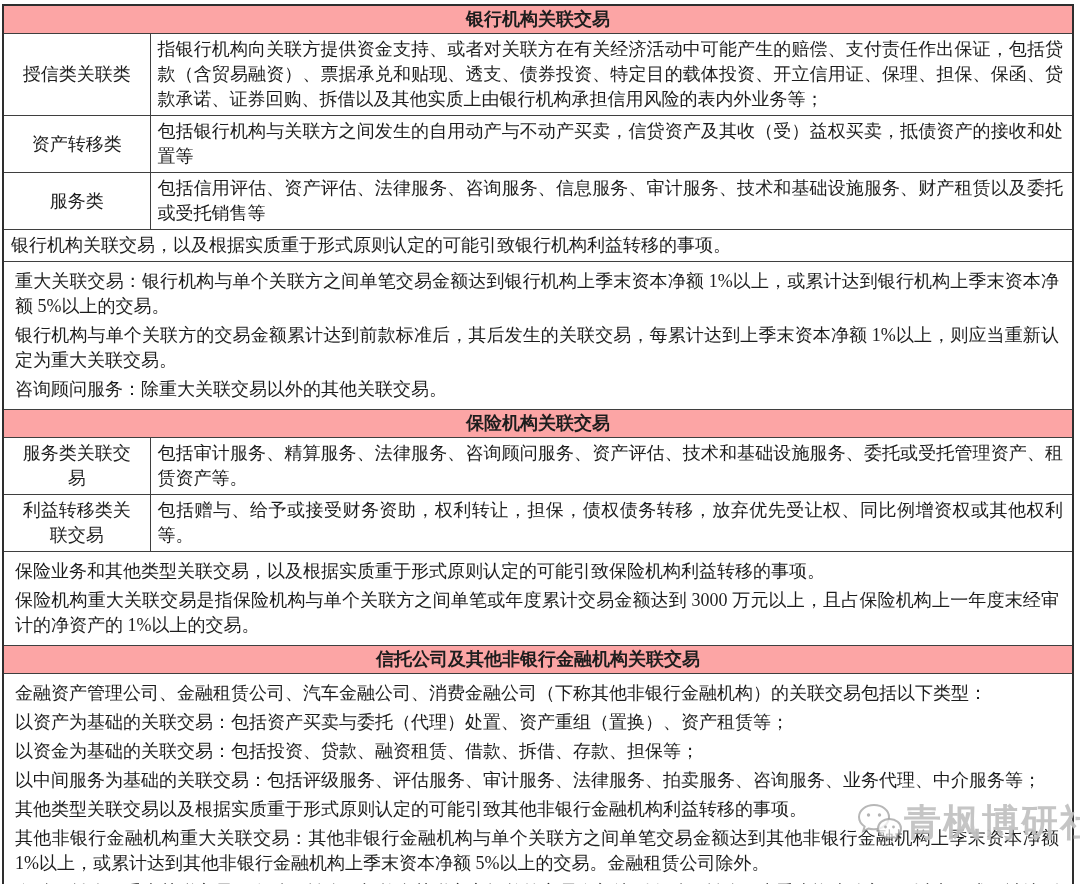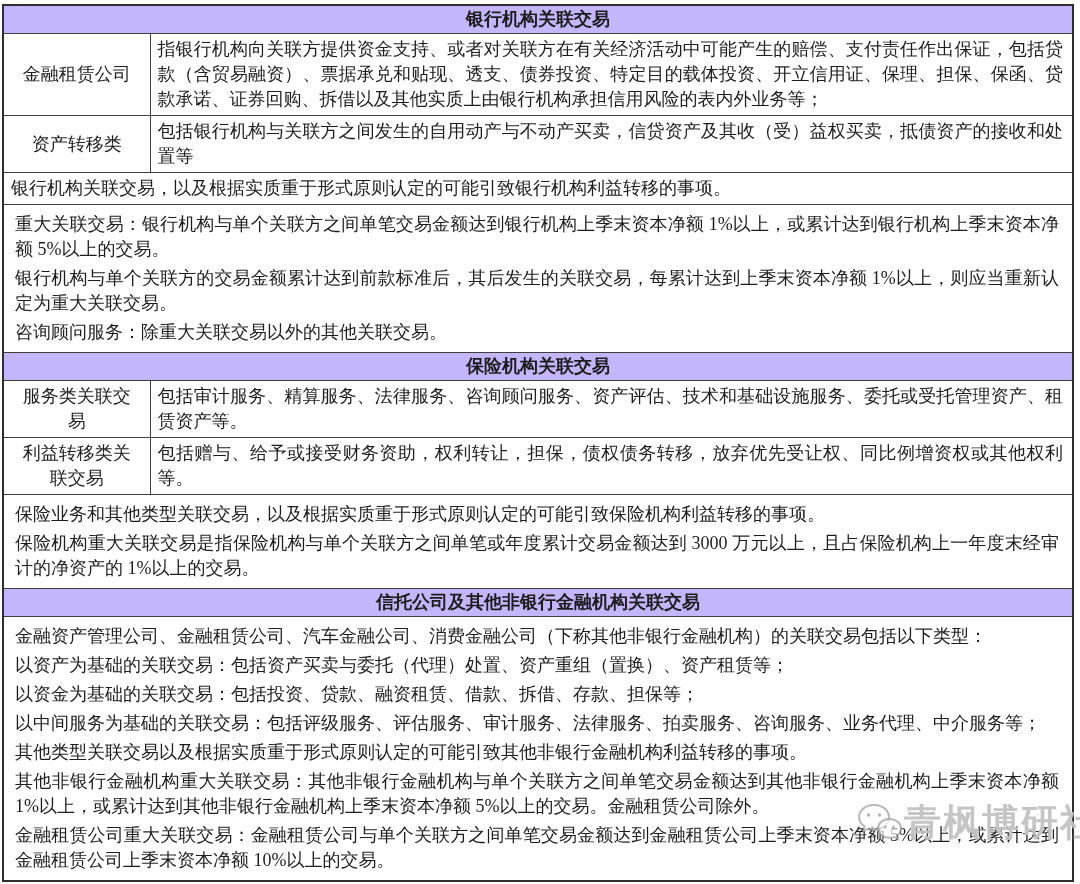--- a/index.html
+++ b/index.html
@@ -23,21 +23,21 @@
     border: 2px solid #2e2e2e;
   }
   col.c1 { width: 147px; }
   td {
     border: 1px solid #3f3f3f;
     font-size: 18px;
     line-height: 25px;
     vertical-align: middle;
   }
   td.hdr {
-    background: #c4b5fd;
+    background: #fca5a5;
     font-weight: bold;
     text-align: center;
     padding: 1px 15px;
     height: 25px;
   }
   td.lbl {
     text-align: center;
     padding: 3px 13px;
   }
   td.desc {
@@ -73,26 +73,30 @@
     <colgroup>
         <col class="c1">
         <col class="c2">
       </colgroup>
 
     <tbody>
         <tr>
       <td class="hdr" colspan="2">银行机构关联交易</td>
     </tr>
     <tr>
-      <td class="lbl">金融租赁公司</td>
+      <td class="lbl">授信类关联类</td>
       <td class="desc">指银行机构向关联方提供资金支持、或者对关联方在有关经济活动中可能产生的赔偿、支付责任作出保证，包括贷款（含贸易融资）、票据承兑和贴现、透支、债券投资、特定目的载体投资、开立信用证、保理、担保、保函、贷款承诺、证券回购、拆借以及其他实质上由银行机构承担信用风险的表内外业务等；</td>
     </tr>
     <tr>
       <td class="lbl">资产转移类</td>
       <td class="desc">包括银行机构与关联方之间发生的自用动产与不动产买卖，信贷资产及其收（受）益权买卖，抵债资产的接收和处置等</td>
+    </tr>
+    <tr>
+      <td class="lbl">服务类</td>
+      <td class="desc">包括信用评估、资产评估、法律服务、咨询服务、信息服务、审计服务、技术和基础设施服务、财产租赁以及委托或受托销售等</td>
     </tr>
     <tr>
       <td class="desc full" colspan="2">银行机构关联交易，以及根据实质重于形式原则认定的可能引致银行机构利益转移的事项。</td>
     </tr>
     <tr>
       <td class="full" colspan="2">
         <p>重大关联交易：银行机构与单个关联方之间单笔交易金额达到银行机构上季末资本净额 1%以上，或累计达到银行机构上季末资本净额 5%以上的交易。</p>
         <p>银行机构与单个关联方的交易金额累计达到前款标准后，其后发生的关联交易，每累计达到上季末资本净额 1%以上，则应当重新认定为重大关联交易。</p>
         <p>咨询顾问服务：除重大关联交易以外的其他关联交易。</p>
       </td>

